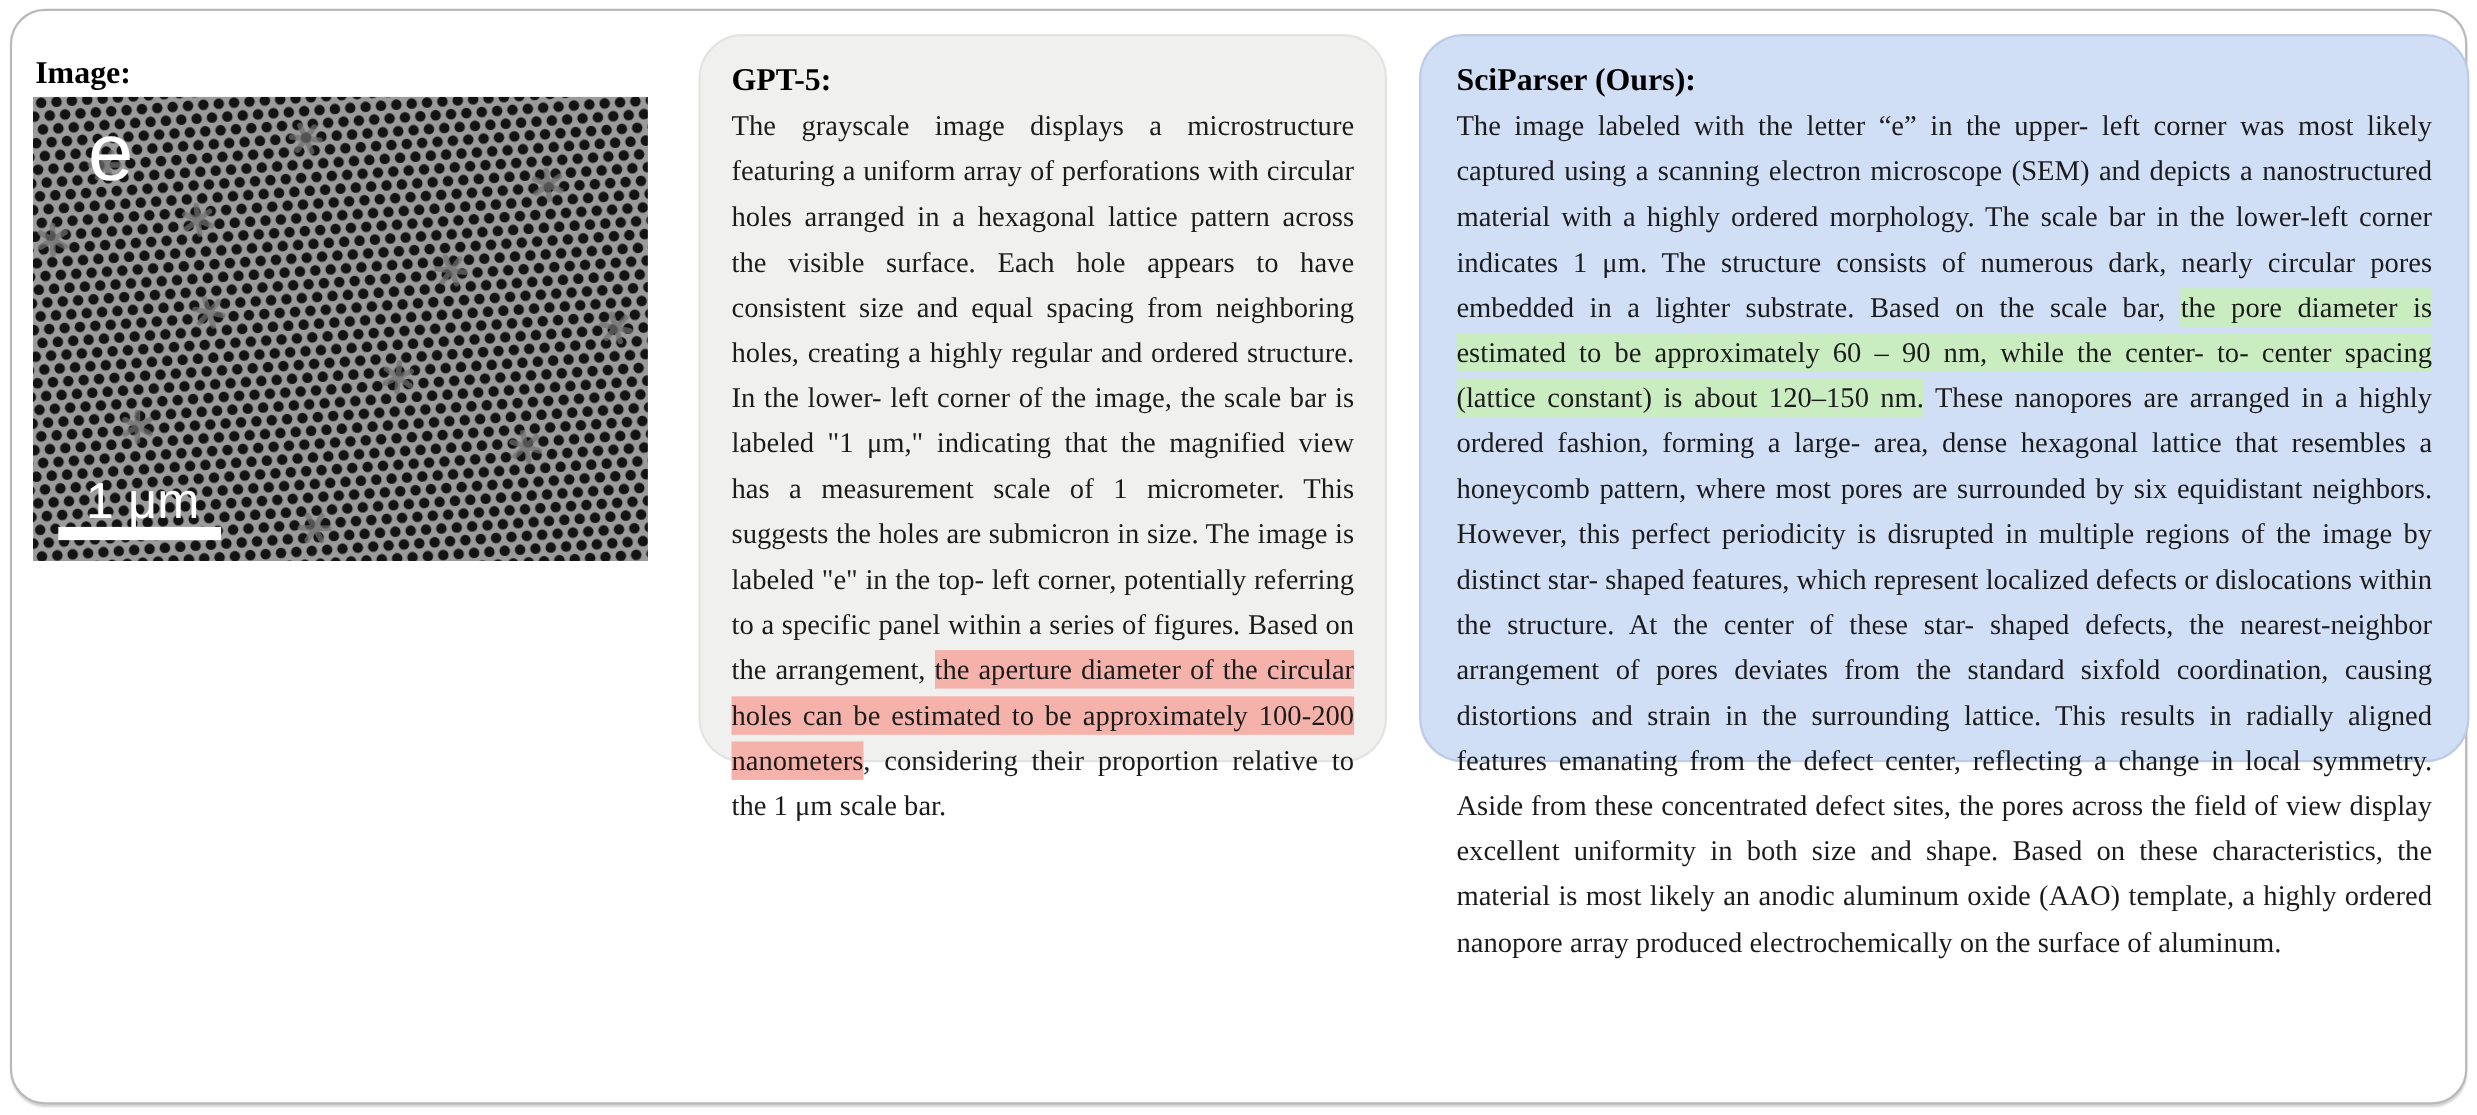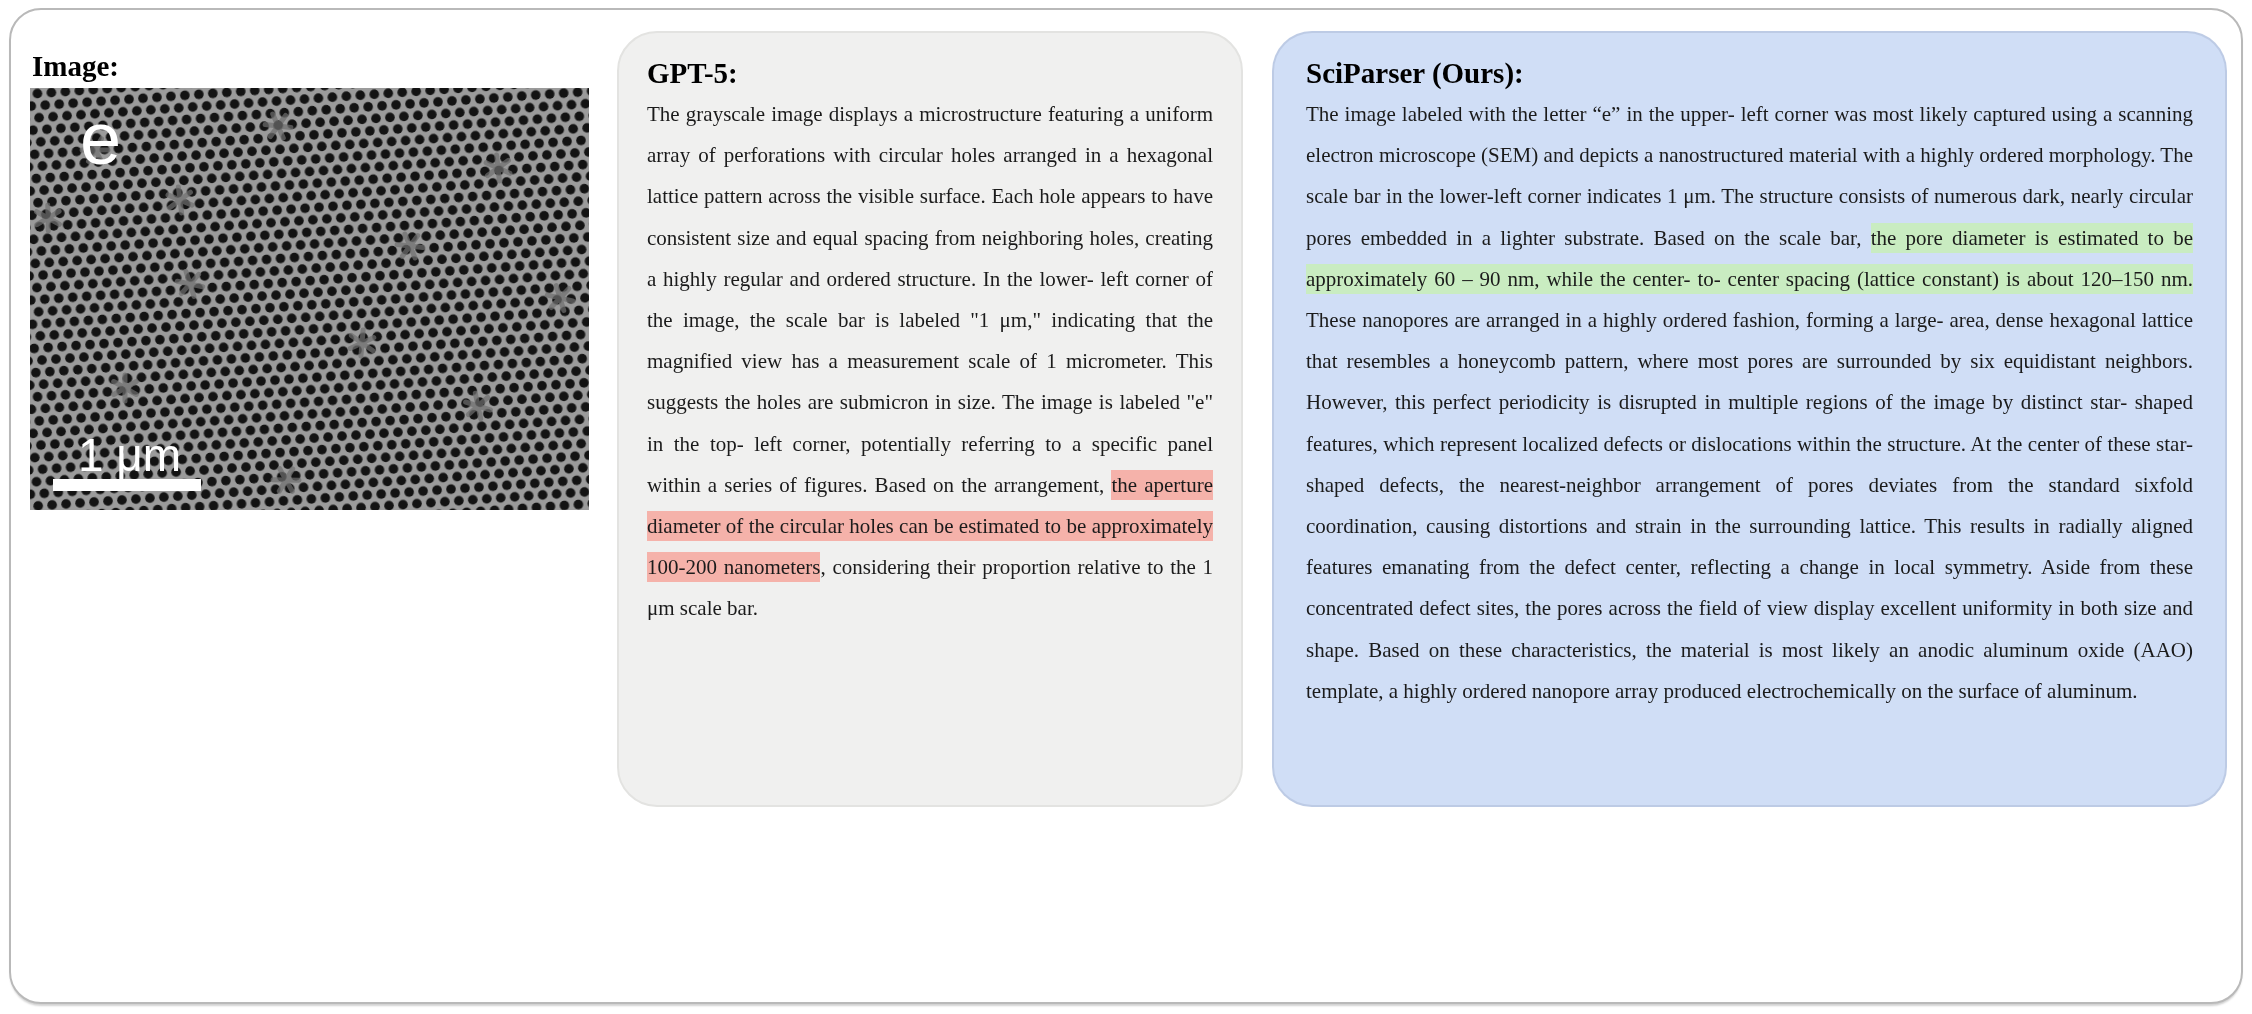--- a/index.html
+++ b/index.html
@@ -8,26 +8,26 @@
 
   .outer-frame { position:absolute; left:9px; top:8px; width:2234px; height:996px;
                  border:2px solid #b9b9b9; border-radius:32px; background:#ffffff;
                  box-shadow:0 3px 2px -1px rgba(0,0,0,.18); }
 
   .image-label { position:absolute; left:32px; top:50px; font-size:29px; font-weight:bold; color:#000; }
 
   .sem-figure { position:absolute; left:30px; top:88px; width:559px; height:422px; }
   .sem-figure svg { display:block; width:100%; height:100%; }
 
-  .panel { position:absolute; top:31px; height:776px; border-radius:40px; padding:20px 28px; }
+  .panel { position:absolute; top:31px; height:662px; border-radius:40px; padding:20px 28px;margin-left:18px; }
   .panel-gpt5 { left:617px;  width:626px; background:#f0f0ef; border:2px solid #e3e3e1; }
   .panel-sci  { left:1272px; width:955px; background:#d0def6; border:2px solid rgba(140,155,185,.28); padding:20px 32px; }
 
   .panel-title { font-size:29px; font-weight:bold; line-height:41px; color:#000; }
-  .panel-text  { font-size:21px; line-height:41.2px; text-align:justify; color:#1b1b1b; }
+  .panel-text  { font-size:26px; line-height:41.2px; text-align:justify; color:#1b1b1b; }
 
   .hl { padding:3px 0; }
   .hl-red   { background:#f5b2aa; }
   .hl-green { background:#c9ecc1; }
 </style>
 </head>
 <body>
 
 <div class="outer-frame"></div>
 

